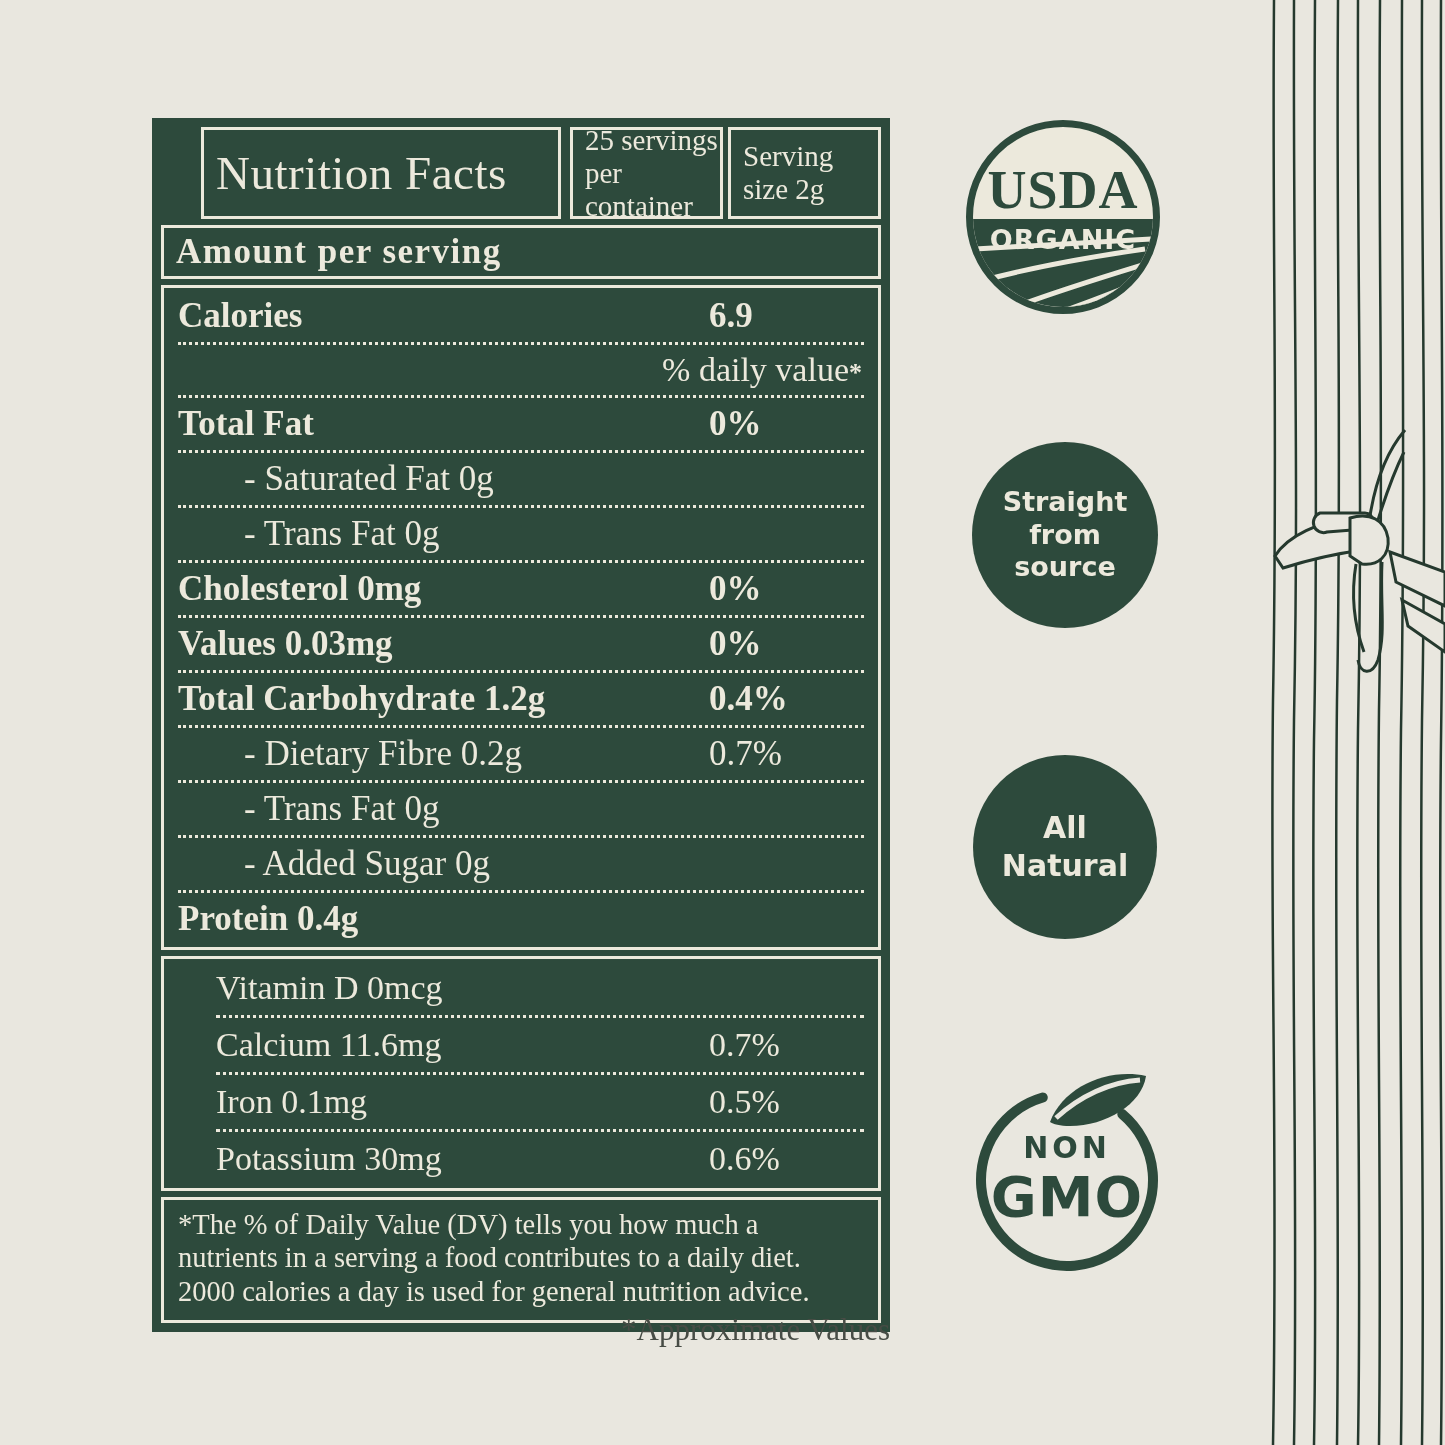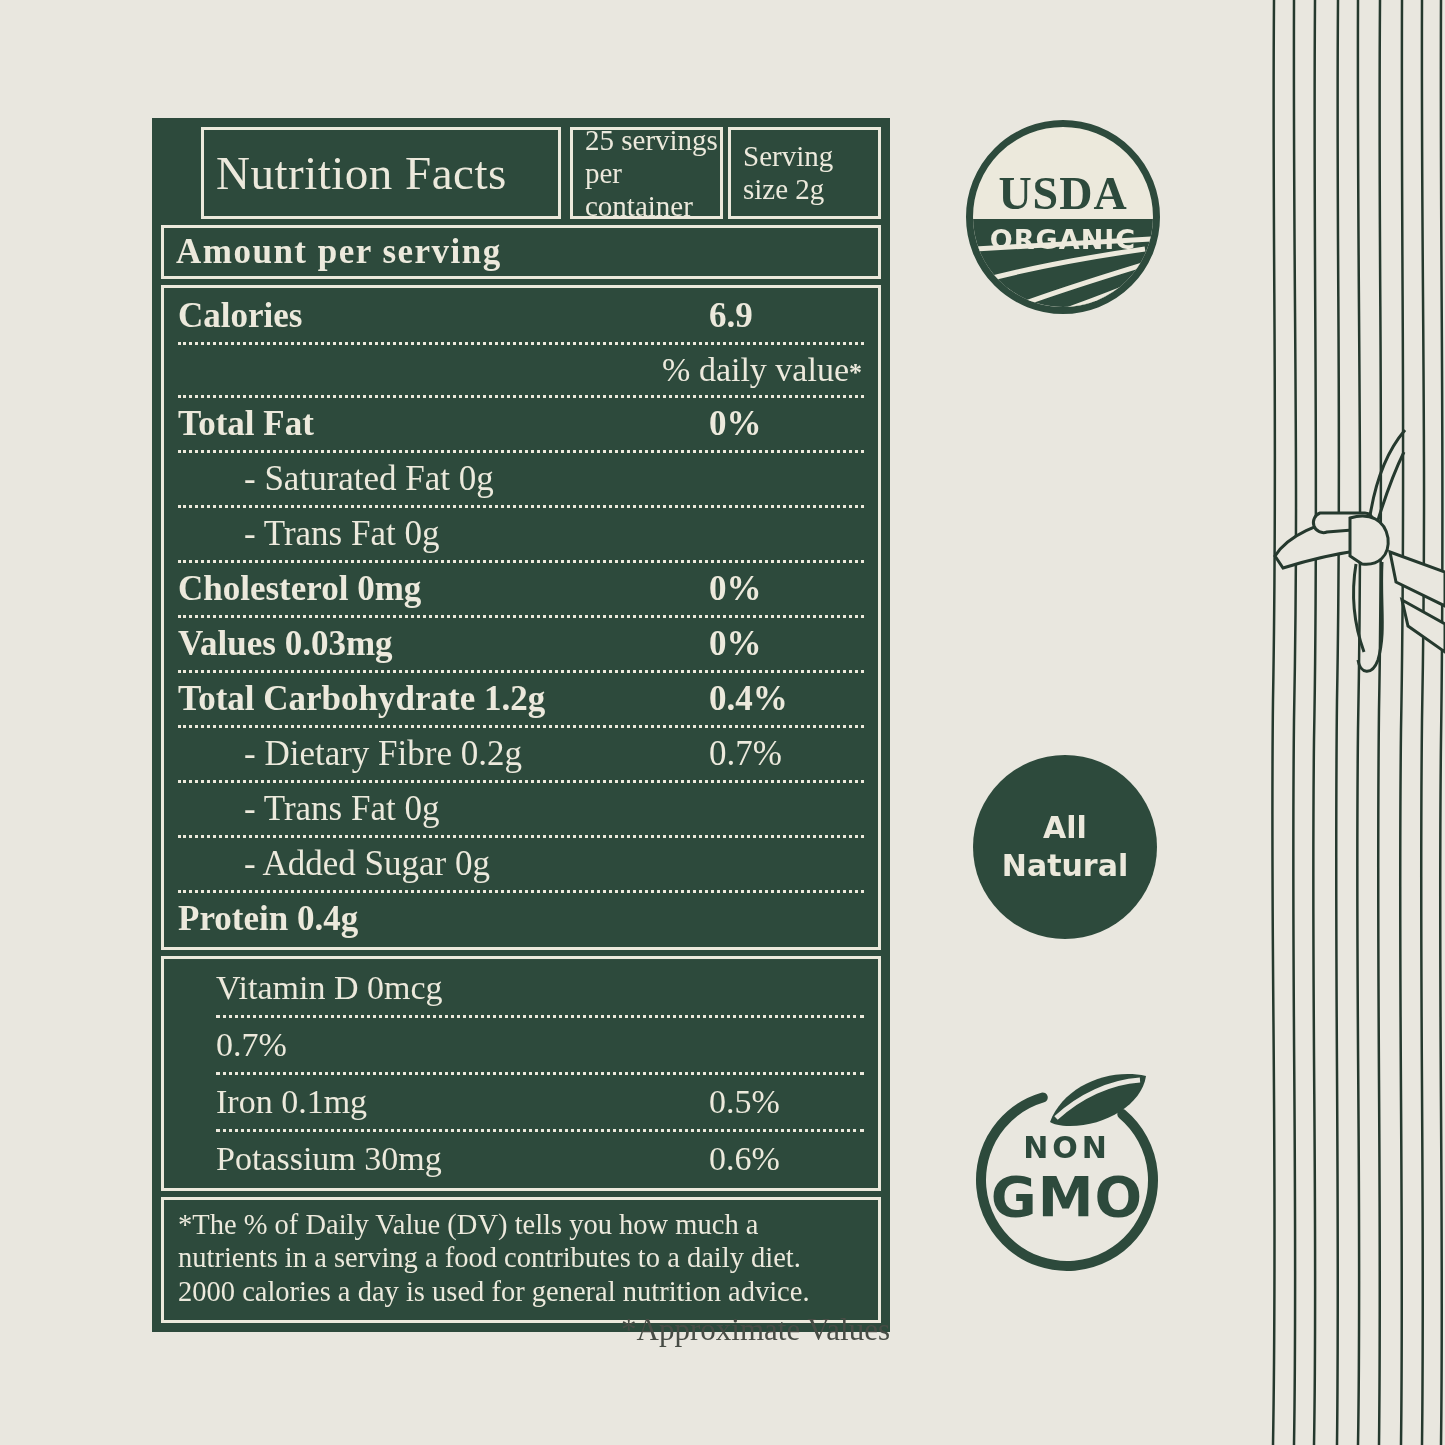--- a/index.html
+++ b/index.html
@@ -47,21 +47,21 @@
           align-items:center;justify-content:center;text-align:center;
           font-family:"DejaVu Sans",sans-serif;font-weight:bold;}
   .sfs{left:972px;top:442px;width:186px;height:186px;font-size:27px;line-height:1.22;}
   .an{left:973px;top:755px;width:184px;height:184px;font-size:30px;line-height:1.28;}
 
   .usda{position:absolute;left:966px;top:120px;width:180px;height:180px;
         border:7px solid var(--green);border-radius:50%;background:var(--cream);
         overflow:hidden;}
   .usda-top{height:50%;display:flex;align-items:flex-end;justify-content:center;
             color:var(--green);font-family:"Liberation Serif",serif;
-            font-weight:bold;font-size:46px;letter-spacing:1px;line-height:1;
+            font-weight:bold;font-size:54px;letter-spacing:1px;line-height:1;
             padding-bottom:2px;}
   .usda-bottom{position:relative;height:50%;background:var(--green);}
   .usda-bottom .org{position:absolute;z-index:1;width:100%;top:5px;text-align:center;
             color:var(--cream);font-family:"DejaVu Sans",sans-serif;
             font-weight:bold;font-size:27px;letter-spacing:1px;}
   .usda-bottom svg{position:absolute;left:0;top:0;z-index:2;}
 
   .nongmo{position:absolute;left:962px;top:1068px;}
 
   .bamboo{position:absolute;right:0;top:0;}
@@ -157,20 +157,21 @@
         <span class="val b"></span>
       </div>
     </div>
 
     <div class="nbox micro">
       <div class="nrow">
         <span class="lbl">Vitamin D 0mcg</span>
         <span class="val"></span>
       </div>
       <div class="nrow">
+        <span class="lbl">Calcium 11.6mg</span>
         <span class="val">0.7%</span>
       </div>
       <div class="nrow">
         <span class="lbl">Iron 0.1mg</span>
         <span class="val">0.5%</span>
       </div>
       <div class="nrow">
         <span class="lbl">Potassium 30mg</span>
         <span class="val">0.6%</span>
       </div>
@@ -189,20 +190,25 @@
         <g stroke="#ece9dc" stroke-width="5" fill="none">
           <path d="M2,30 L178,20"></path>
           <path d="M8,62 C60,48 130,36 172,30"></path>
           <path d="M42,88 C90,70 150,52 176,44"></path>
           <path d="M96,90 C130,78 164,64 179,58"></path>
         </g>
       </svg>
     </div>
   </div>
 
+  <div class="circle sfs">
+    <span>Straight</span>
+    <span>from</span>
+    <span>source</span>
+  </div>
 
   <div class="circle an">
     <span>All</span>
     <span>Natural</span>
   </div>
 
   <svg class="nongmo" width="210" height="220" viewBox="0 0 210 220">
     <circle cx="105" cy="112" r="86" fill="none" stroke="#2d4a3c" stroke-width="10" stroke-dasharray="455 85" transform="rotate(-50 105 112)" stroke-linecap="round"></circle>
     <g transform="translate(88,2)">
       <path d="M0,52 C14,16 58,-2 96,6 C92,34 56,56 20,56 C10,56 3,54 0,52 Z" fill="#2d4a3c"></path>

